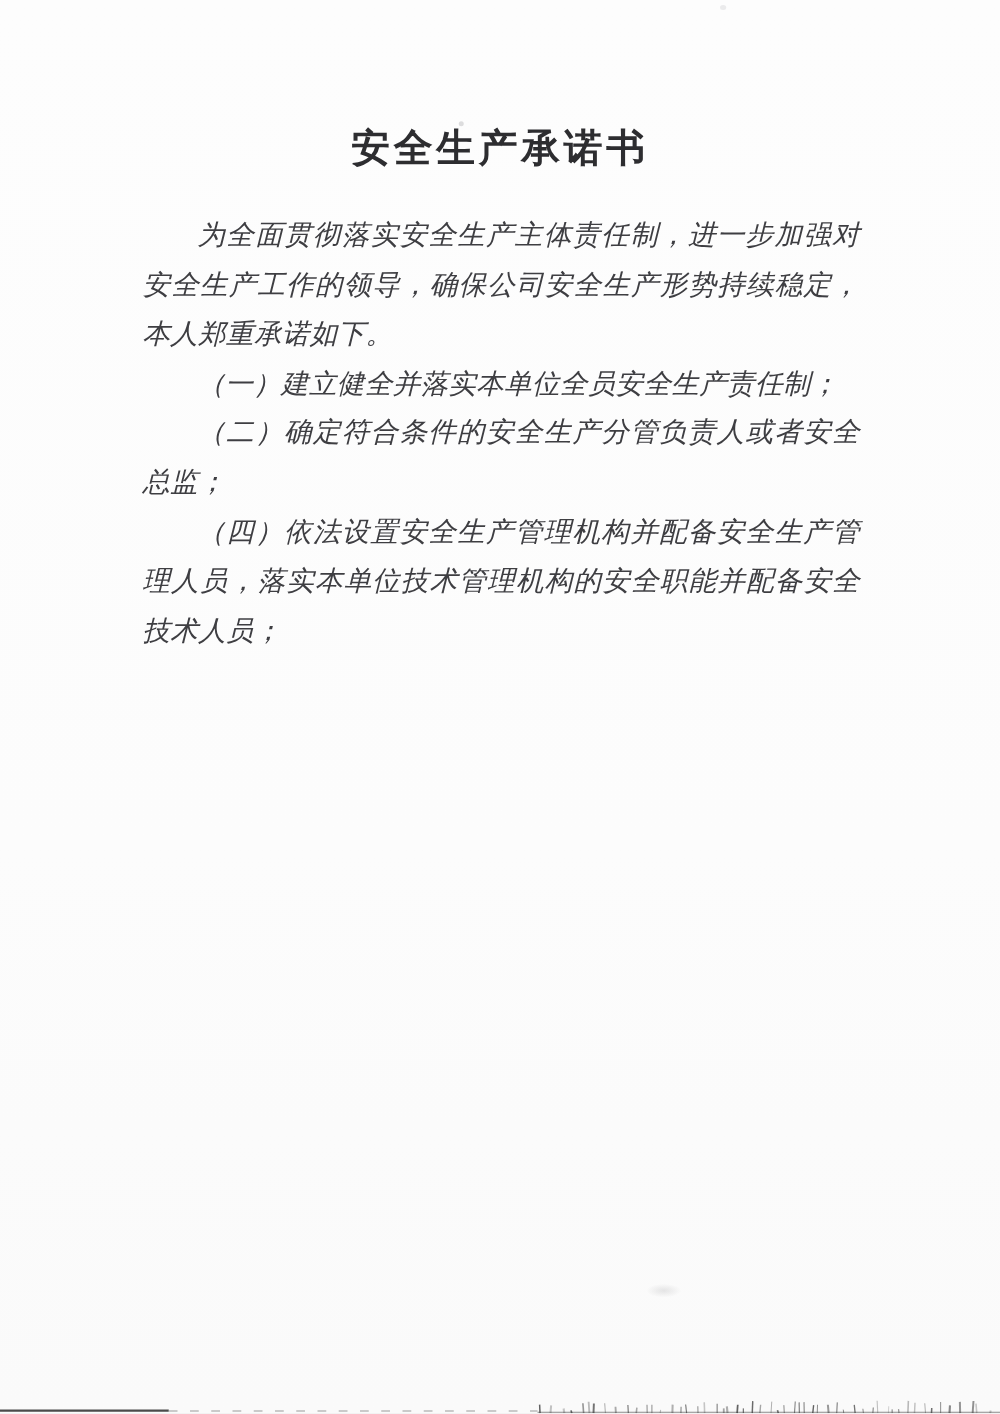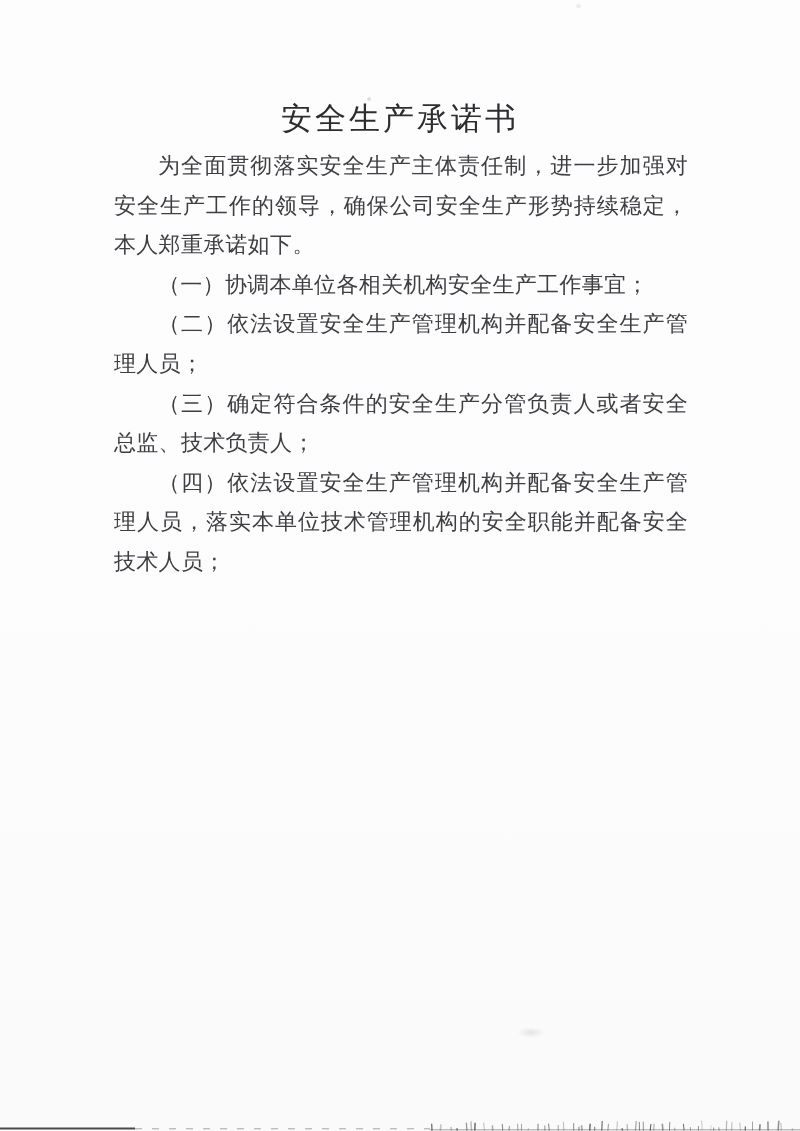--- a/index.html
+++ b/index.html
@@ -17,35 +17,36 @@
     font-family: "Liberation Serif", "DejaVu Serif", serif;
   }
   .doc-title {
     position: absolute;
     top: 98px;
     left: 0;
     width: 100%;
     margin: 0;
     text-align: center;
     font-size: 31px;
-    font-weight: normal;
+    font-weight: bold;
     letter-spacing: 3px;
     color: #2d2d30;
   }
   .doc-body {
     position: absolute;
-    top: 146px;
+    top: 168px;
     left: 114px;
     width: 574px;
     font-size: 22px;
     line-height: 39.6px;
     text-align: justify;
     text-justify: inter-ideograph;
     color: #3e3e42;
     letter-spacing: 0.3px;
+    font-style: italic;
   }
   .para {
     margin: 0;
     padding: 0;
     text-indent: 2em;
   }
   .scan-edge {
     position: absolute;
     left: 0;
     bottom: 0;
@@ -83,23 +84,22 @@
 </style>
 </head>
 <body>
 
 <div class="page">
 
   <h1 class="doc-title">安全生产承诺书</h1>
 
   <div class="doc-body">
     <p class="para">为全面贯彻落实安全生产主体责任制，进一步加强对安全生产工作的领导，确保公司安全生产形势持续稳定，本人郑重承诺如下。</p>
-    <p class="para">（一）协调本单位各相关机构安全生产工作事宜；</p>
-    <p class="para">（二）依法设置安全生产管理机构并配备安全生产管理人员；</p>
-    <p class="para">（三）确定符合条件的安全生产分管负责人或者安全总监、技术负责人；</p>
+    <p class="para">（一）建立健全并落实本单位全员安全生产责任制；</p>
+    <p class="para">（二）确定符合条件的安全生产分管负责人或者安全总监；</p>
     <p class="para">（四）依法设置安全生产管理机构并配备安全生产管理人员，落实本单位技术管理机构的安全职能并配备安全技术人员；</p>
   </div>
 
   <div class="scan-smudge"></div>
   <div class="scan-speck-a"></div>
   <div class="scan-speck-b"></div>
 
   <svg class="scan-edge" width="800" height="16" viewBox="0 0 800 16" xmlns="http://www.w3.org/2000/svg">
 
     <line x1="0" y1="13.5" x2="135" y2="13.5" stroke="#4a4a4a" stroke-width="1.8"></line>

